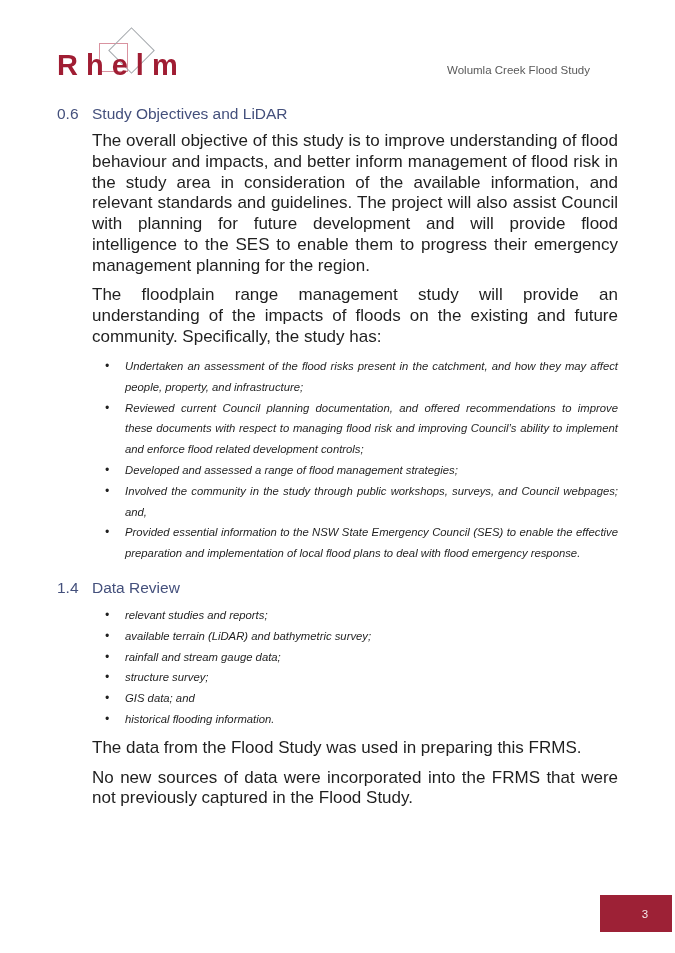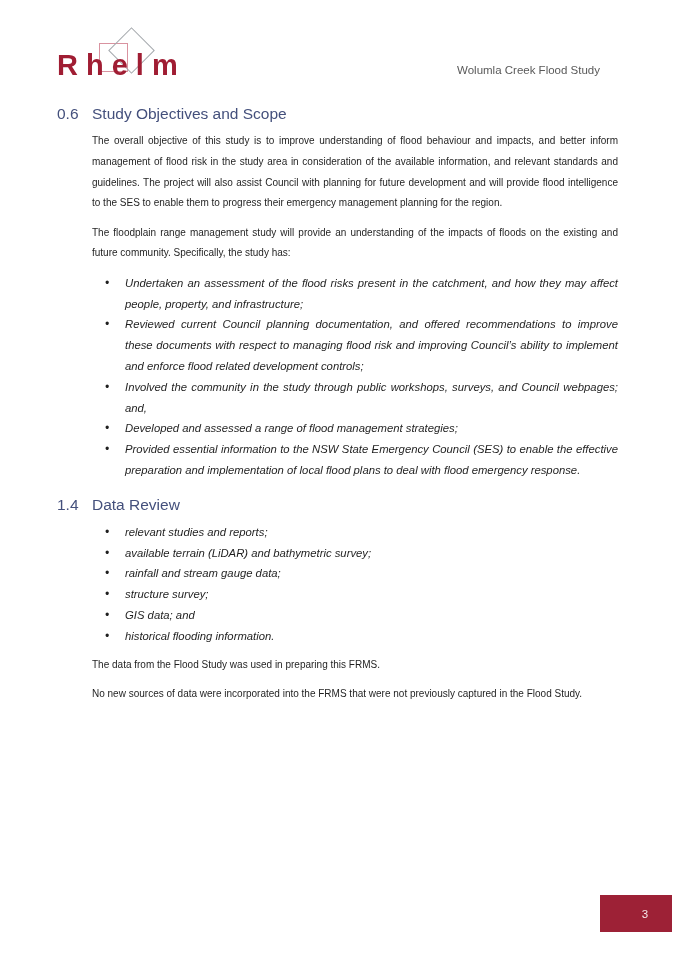--- a/index.html
+++ b/index.html
@@ -43,21 +43,21 @@
     display: flex;
     gap: 8px;
     font-size: 29px;
     font-weight: bold;
     color: #a01d33;
     line-height: 1;
     z-index: 2;
   }
   .doc-title {
     position: absolute;
-    right: 75px; top: 64px;
+    right: 85px; top: 64px;
     font-size: 11.5px;
     color: #595959;
   }
 
   
   .content {
     position: absolute;
     left: 57px; top: 104px;
     width: 561px;
   }
@@ -67,21 +67,21 @@
     font-size: 15.5px;
     font-weight: 400;
     color: #44507c;
     line-height: 20px;
   }
   h2.section-heading .num { width: 35px; flex: none; }
   section.sec-next h2.section-heading { margin-top: 14px; align-items: center; }
 
   .content p {
     margin: 0 0 8.5px 35px;
-    font-size: 10px;
+    font-size: 17px;
     line-height: 20.8px;
     text-align: justify;
   }
   .content ul {
     list-style: none;
     margin: 0 0 8.5px 35px;
     padding: 0;
     font-style: italic;
   }
   .content li {
@@ -131,29 +131,29 @@
       </span>
     </div>
     <div class="doc-title">Wolumla Creek Flood Study</div>
   </header>
 
   <main class="content">
 
     <section>
       <h2 class="section-heading">
         <span class="num">0.6</span>
-        <span class="ttl">Study Objectives and Scope</span>
+        <span class="ttl">Study Objectives and LiDAR</span>
       </h2>
       <p>The overall objective of this study is to improve understanding of flood behaviour and impacts, and better inform management of flood risk in the study area in consideration of the available information, and relevant standards and guidelines. The project will also assist Council with planning for future development and will provide flood intelligence to the SES to enable them to progress their emergency management planning for the region.</p>
       <p>The floodplain range management study will provide an understanding of the impacts of floods on the existing and future community. Specifically, the study has:</p>
       <ul>
         <li>Undertaken an assessment of the flood risks present in the catchment, and how they may affect people, property, and infrastructure;</li>
         <li>Reviewed current Council planning documentation, and offered recommendations to improve these documents with respect to managing flood risk and improving Council’s ability to implement and enforce flood related development controls;</li>
+        <li>Developed and assessed a range of flood management strategies;</li>
         <li>Involved the community in the study through public workshops, surveys, and Council webpages; and,</li>
-        <li>Developed and assessed a range of flood management strategies;</li>
         <li>Provided essential information to the NSW State Emergency Council (SES) to enable the effective preparation and implementation of local flood plans to deal with flood emergency response.</li>
       </ul>
     </section>
 
     <section class="sec-next">
       <h2 class="section-heading">
         <span class="num">1.4</span>
         <span class="ttl">Data Review</span>
       </h2>
       <ul>

